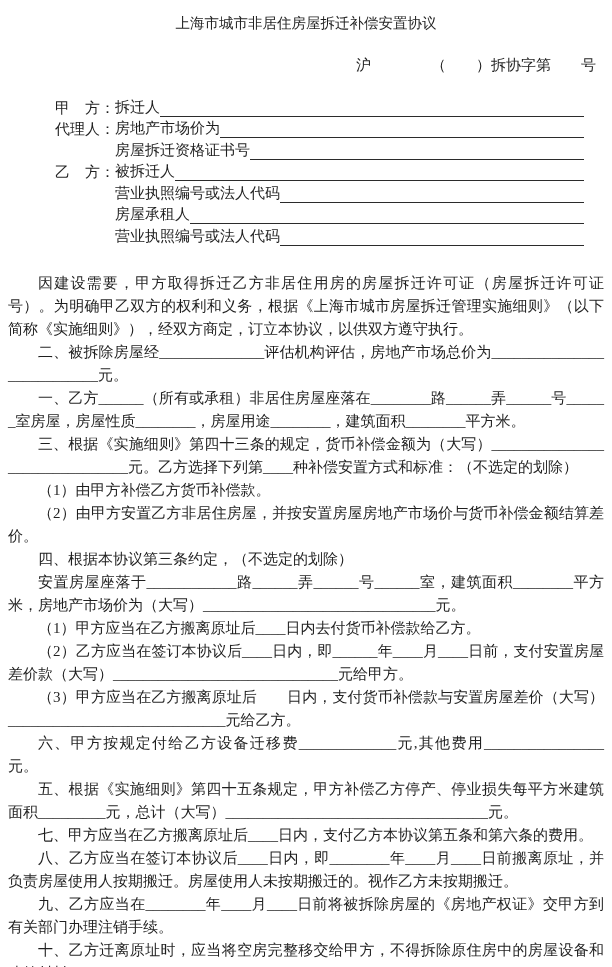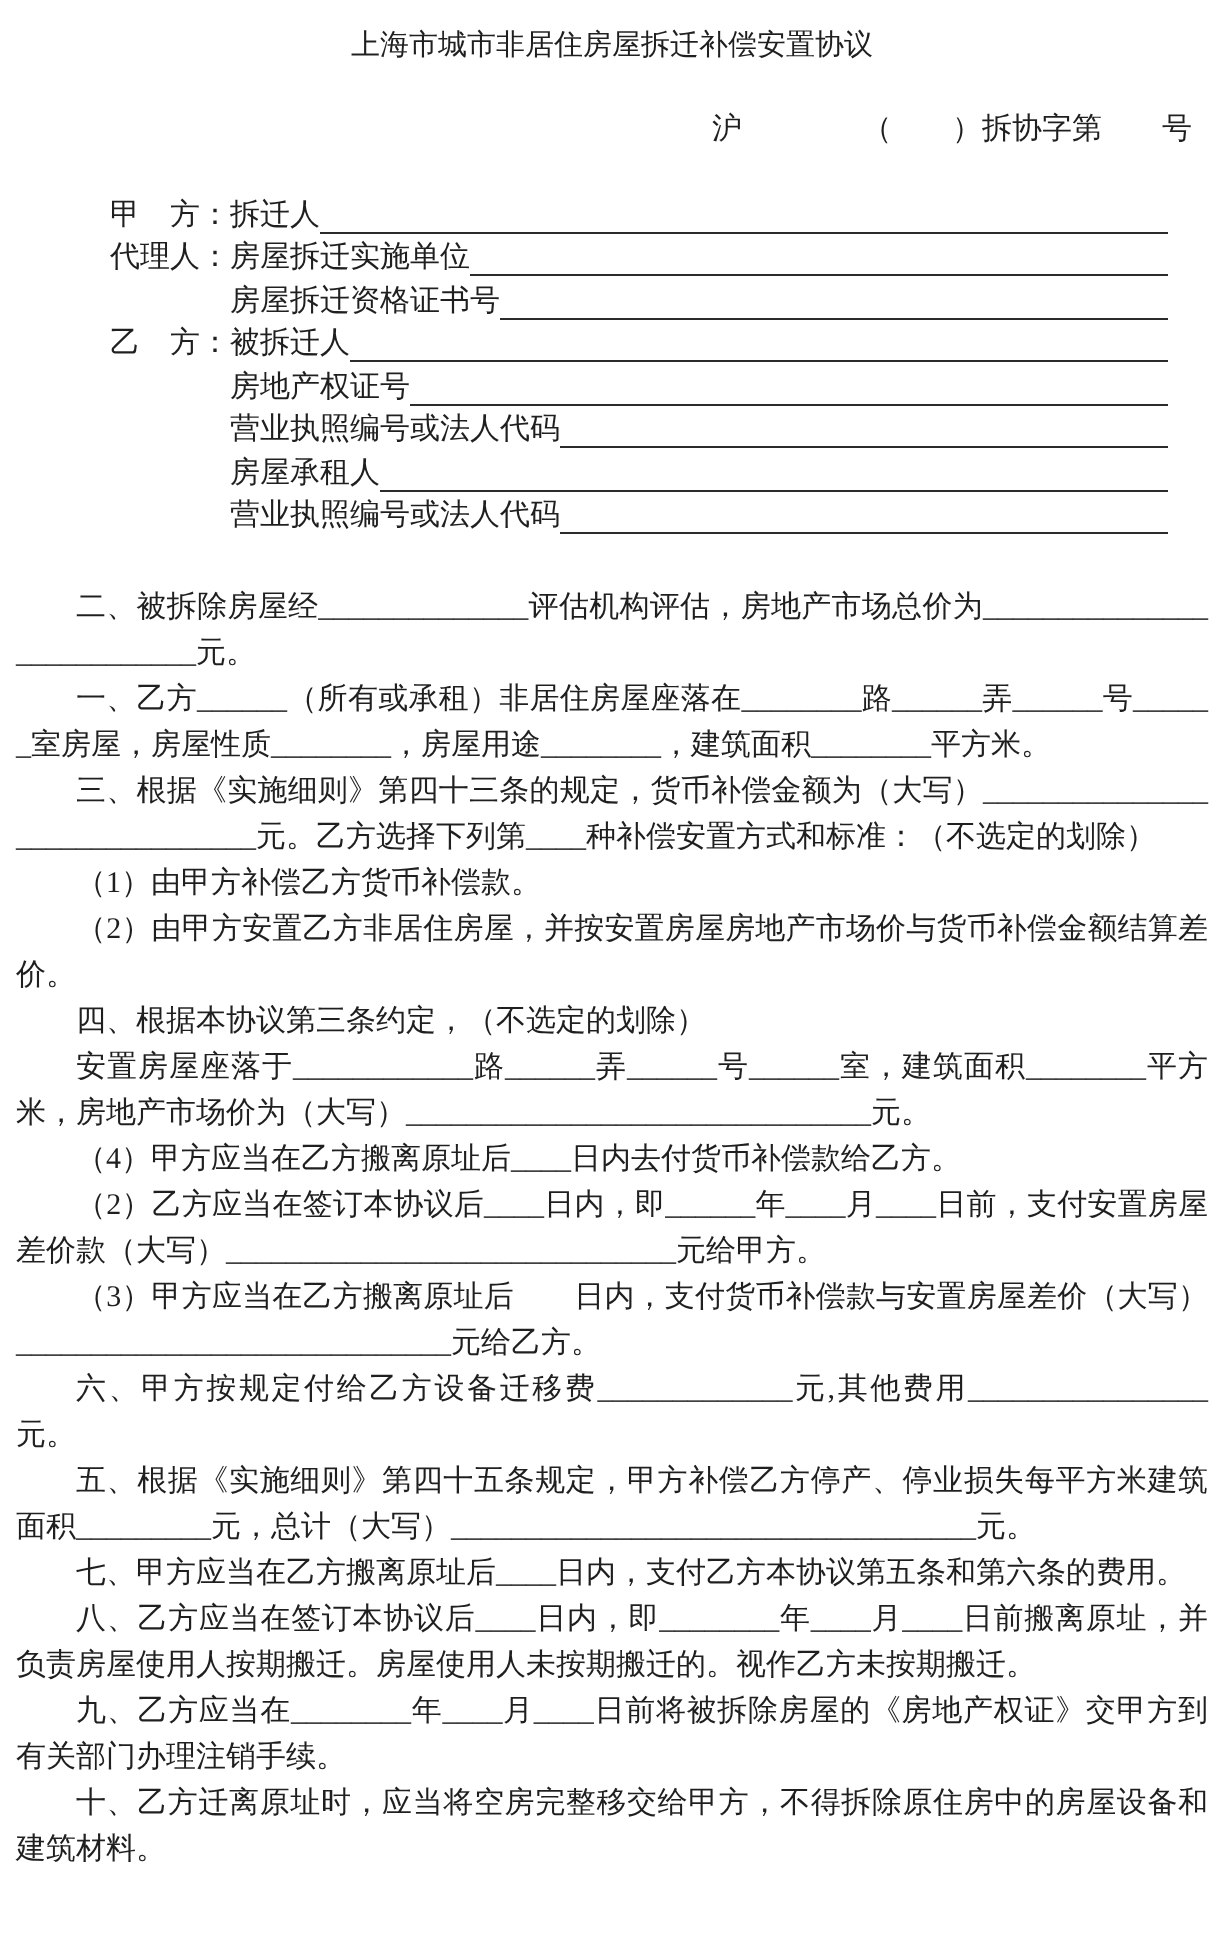--- a/index.html
+++ b/index.html
@@ -78,64 +78,60 @@
   <div class="doc-number">沪　　　　（　　）拆协字第　　号</div>
 
   <div class="parties">
     <div class="party-row">
       <span class="party-label">甲　方：</span>
         <span class="party-field">拆迁人</span>
         <span class="party-line"></span>
     </div>
     <div class="party-row">
       <span class="party-label">代理人：</span>
-        <span class="party-field">房屋拆迁实施单位</span>
+        <span class="party-field">房地产市场价为</span>
         <span class="party-line"></span>
     </div>
     <div class="party-row">
       <span class="party-label"></span>
         <span class="party-field">房屋拆迁资格证书号</span>
         <span class="party-line"></span>
     </div>
     <div class="party-row">
       <span class="party-label">乙　方：</span>
         <span class="party-field">被拆迁人</span>
-        <span class="party-line"></span>
-    </div>
-    <div class="party-row">
-      <span class="party-label"></span>
-        <span class="party-field">房地产权证号</span>
         <span class="party-line"></span>
     </div>
     <div class="party-row">
       <span class="party-label"></span>
         <span class="party-field">营业执照编号或法人代码</span>
         <span class="party-line"></span>
     </div>
     <div class="party-row">
       <span class="party-label"></span>
         <span class="party-field">房屋承租人</span>
         <span class="party-line"></span>
     </div>
     <div class="party-row">
       <span class="party-label"></span>
         <span class="party-field">营业执照编号或法人代码</span>
         <span class="party-line"></span>
     </div>
   </div>
 
   <div class="body-text">
+    <p>因建设需要，甲方取得拆迁乙方非居住用房的房屋拆迁许可证（房屋拆迁许可证号）。为明确甲乙双方的权利和义务，根据《上海市城市房屋拆迁管理实施细则》（以下简称《实施细则》），经双方商定，订立本协议，以供双方遵守执行。</p>
     <p>二、被拆除房屋经______________评估机构评估，房地产市场总价为___________________________元。</p>
     <p>一、乙方______（所有或承租）非居住房屋座落在________路______弄______号______室房屋，房屋性质________，房屋用途________，建筑面积________平方米。</p>
     <p>三、根据《实施细则》第四十三条的规定，货币补偿金额为（大写）_______________________________元。乙方选择下列第____种补偿安置方式和标准：（不选定的划除）</p>
     <p>（1）由甲方补偿乙方货币补偿款。</p>
     <p>（2）由甲方安置乙方非居住房屋，并按安置房屋房地产市场价与货币补偿金额结算差价。</p>
     <p>四、根据本协议第三条约定，（不选定的划除）</p>
     <p>安置房屋座落于____________路______弄______号______室，建筑面积________平方米，房地产市场价为（大写）_______________________________元。</p>
-    <p>（4）甲方应当在乙方搬离原址后____日内去付货币补偿款给乙方。</p>
+    <p>（1）甲方应当在乙方搬离原址后____日内去付货币补偿款给乙方。</p>
     <p>（2）乙方应当在签订本协议后____日内，即______年____月____日前，支付安置房屋差价款（大写）______________________________元给甲方。</p>
     <p>（3）甲方应当在乙方搬离原址后　　日内，支付货币补偿款与安置房屋差价（大写）_____________________________元给乙方。</p>
     <p>六、甲方按规定付给乙方设备迁移费_____________元,其他费用________________元。</p>
     <p>五、根据《实施细则》第四十五条规定，甲方补偿乙方停产、停业损失每平方米建筑面积_________元，总计（大写）___________________________________元。</p>
     <p>七、甲方应当在乙方搬离原址后____日内，支付乙方本协议第五条和第六条的费用。</p>
     <p>八、乙方应当在签订本协议后____日内，即________年____月____日前搬离原址，并负责房屋使用人按期搬迁。房屋使用人未按期搬迁的。视作乙方未按期搬迁。</p>
     <p>九、乙方应当在________年____月____日前将被拆除房屋的《房地产权证》交甲方到有关部门办理注销手续。</p>
     <p>十、乙方迁离原址时，应当将空房完整移交给甲方，不得拆除原住房中的房屋设备和建筑材料。</p>
 
   </div>

